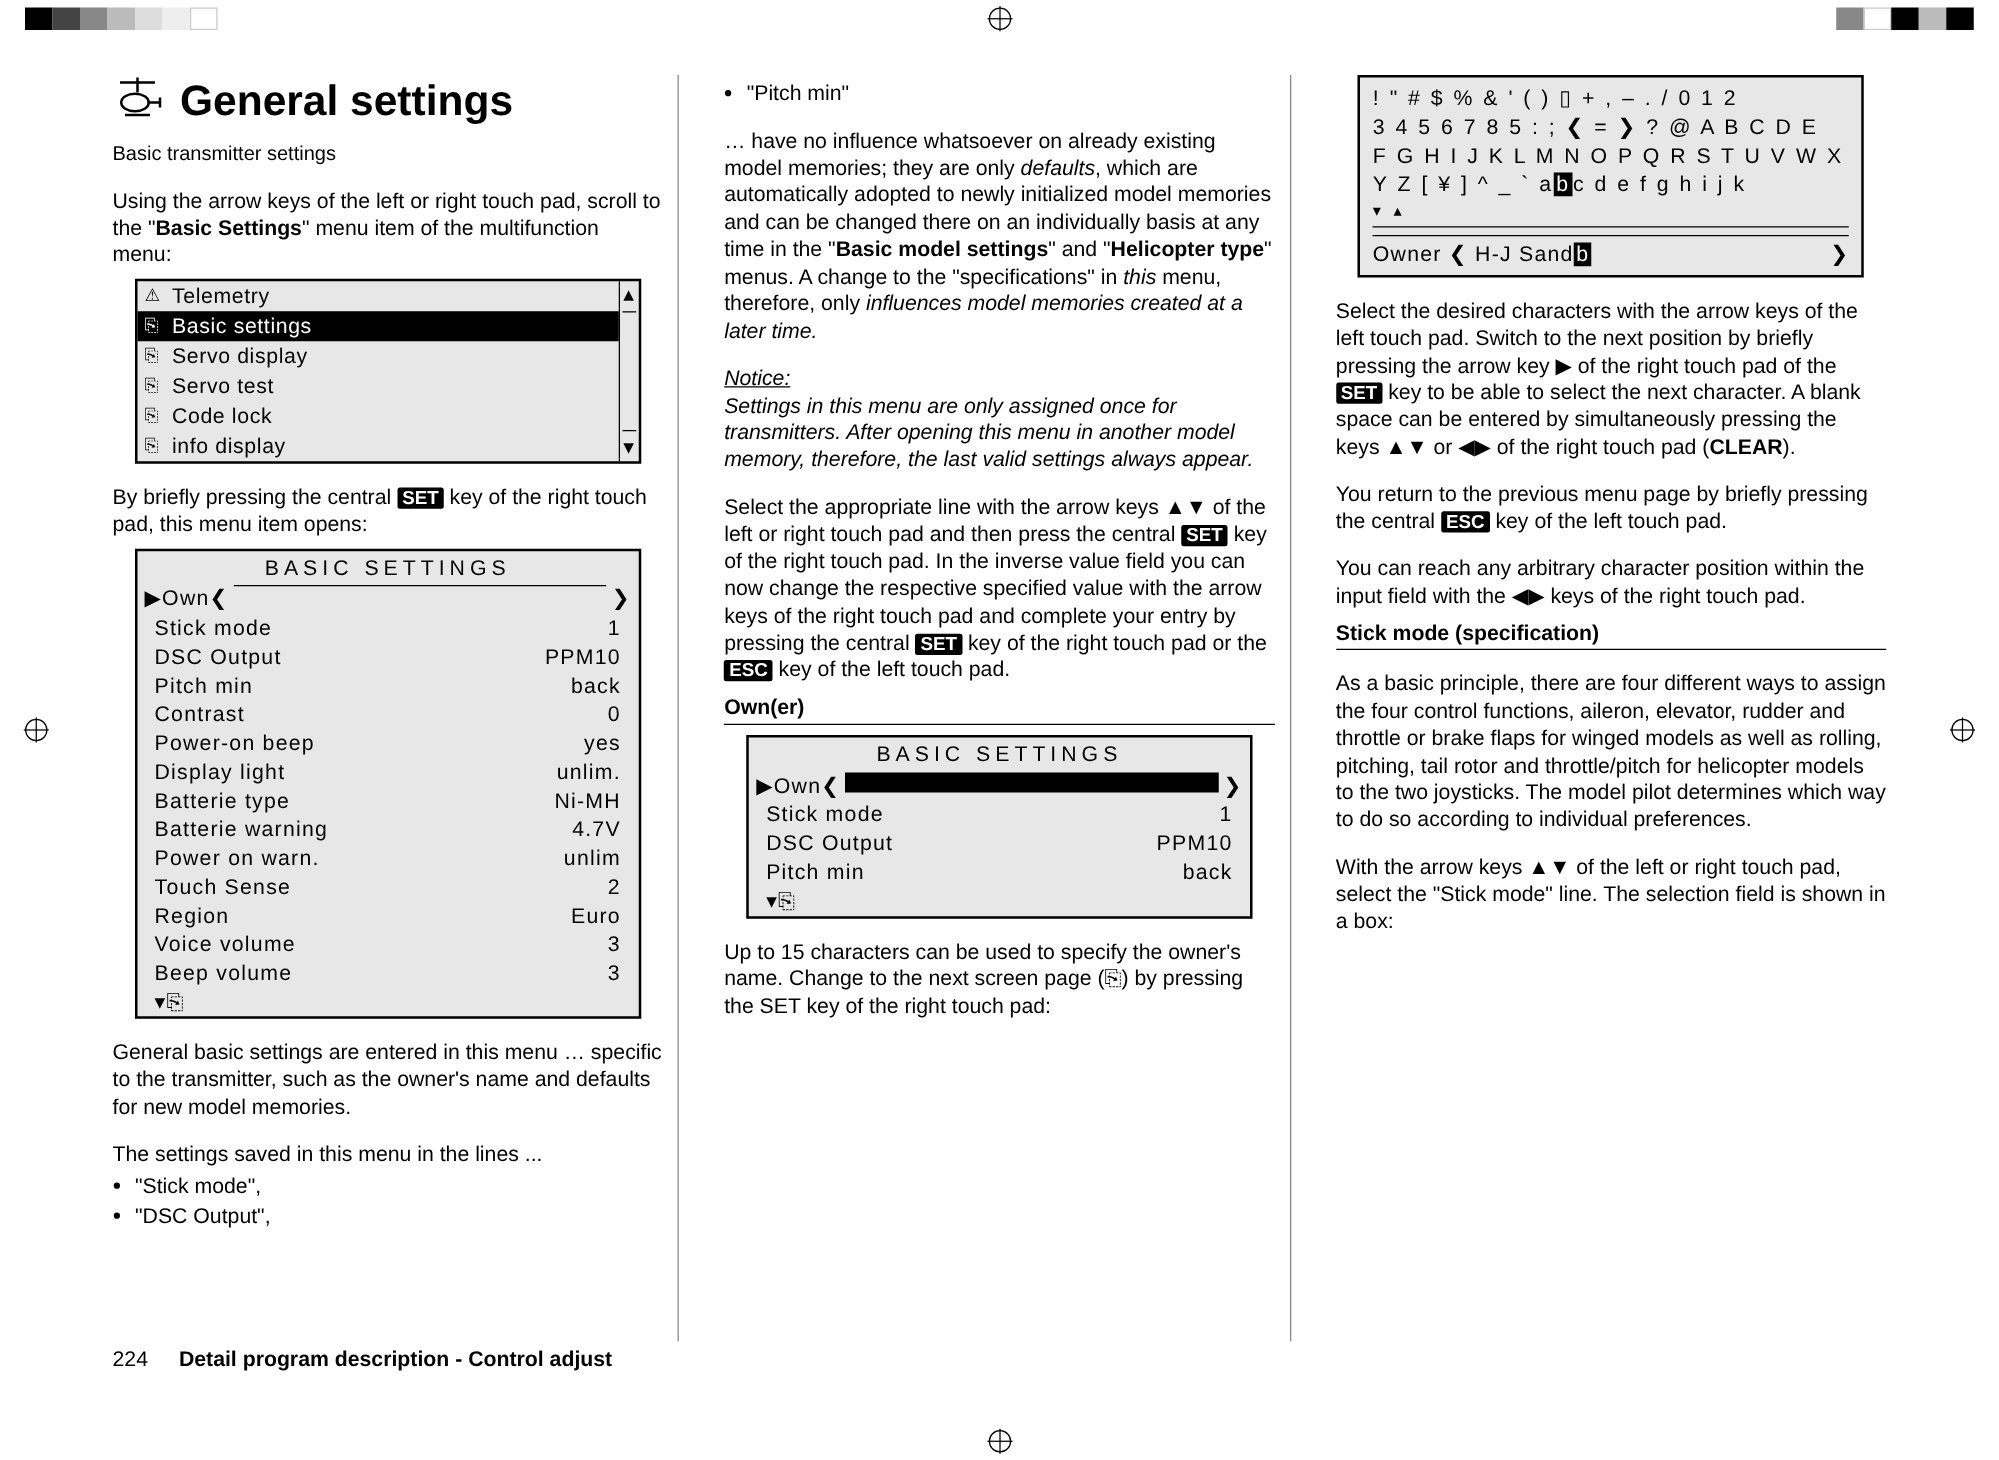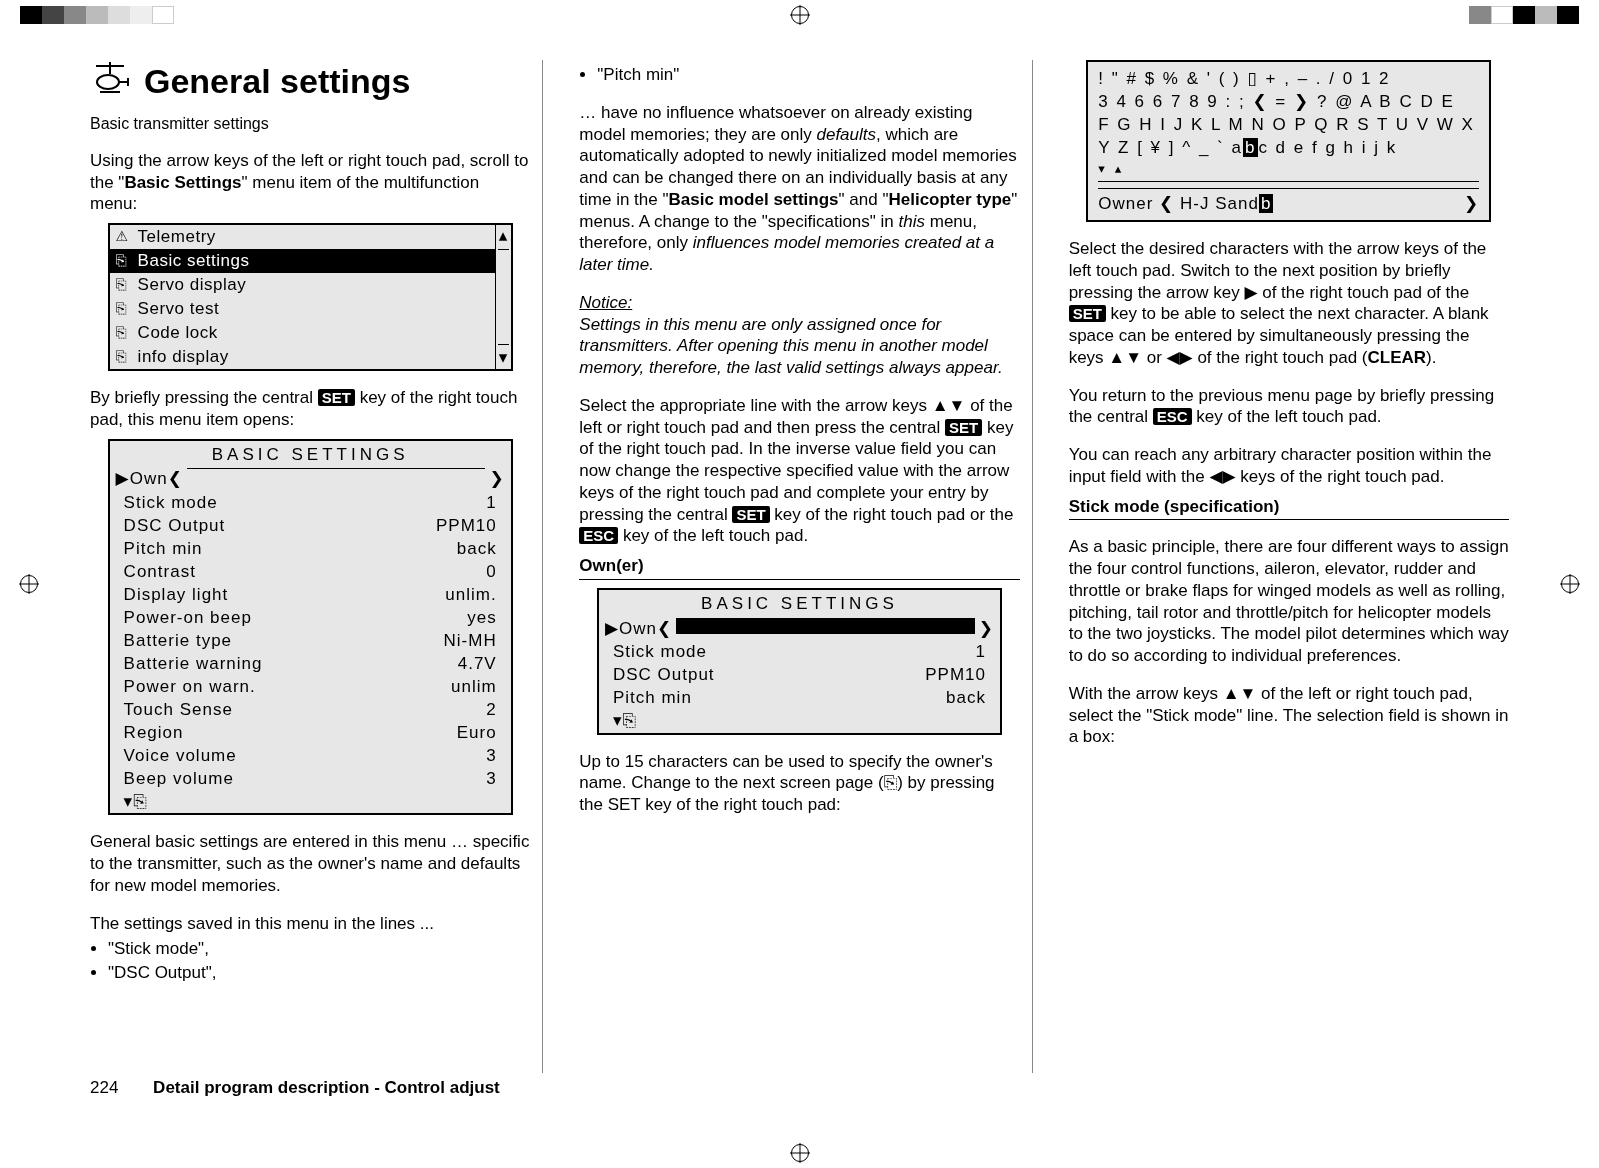--- a/index.html
+++ b/index.html
@@ -107,21 +107,21 @@
   .charmap .hl { background:#000; color:#fff; padding:0 2px;}
   .owner-line { display:flex; justify-content:space-between; border-top:1px solid #000; margin-top:6px; padding-top:4px; letter-spacing:1px;}
   .charmap .divider { border-top:1px solid #000; margin-top:4px;}
   .arrows { font-size:13px; letter-spacing:10px;}
 
   .footer {
     position: absolute;
     bottom: 70px; left: 90px;
     font-size: 17px;
   }
-  .footer .pn { display:inline-block; margin-right:30px;text-align:right;}
+  .footer .pn { display:inline-block; margin-right:20px;text-align:right;}
 </style>
 </head>
 <body>
 
 <div class="color-bar-tl">
   <span style="background:#000"></span>
     <span style="background:#444"></span>
     <span style="background:#888"></span>
     <span style="background:#bbb"></span>
     <span style="background:#ddd"></span>
@@ -225,26 +225,26 @@
           </div>
           <div class="srow">
             <span class="lab">Pitch min</span>
             <span class="val">back</span>
           </div>
           <div class="srow">
             <span class="lab">Contrast</span>
             <span class="val">0</span>
           </div>
           <div class="srow">
+            <span class="lab">Power-on beep</span>
+            <span class="val">yes</span>
+          </div>
+          <div class="srow">
             <span class="lab">Display light</span>
             <span class="val">unlim.</span>
-          </div>
-          <div class="srow">
-            <span class="lab">Power-on beep</span>
-            <span class="val">yes</span>
           </div>
           <div class="srow">
             <span class="lab">Batterie type</span>
             <span class="val">Ni-MH</span>
           </div>
           <div class="srow">
             <span class="lab">Batterie warning</span>
             <span class="val">4.7V</span>
           </div>
           <div class="srow">
@@ -327,21 +327,21 @@
         </div>
     </div>
 
     <p>Up to 15 characters can be used to specify the owner's name. Change to the next screen page (⎘) by pressing the SET key of the right touch pad:</p>
   </div>
 
   <div class="col">
     <div class="charmap">
       <div id="charmap-lines">
           <div> ! " # $ % &amp; ' ( ) ▯ + , – . / 0 1 2</div>
-          <div>3 4 6 6 7 8 9 : ; ❮ = ❯ ? @ A B C D E</div>
+          <div>3 4 5 6 7 8 5 : ; ❮ = ❯ ? @ A B C D E</div>
           <div>F G H I J K L M N O P Q R S T U V W X</div>
         </div>
       <div>
         <span>Y Z [ ¥ ] ^ _ ` a</span><span class="hl">b</span><span>c d e f g h i j k</span>
       </div>
       <div class="arrows">▾▴</div>
       <div class="divider"></div>
       <div class="owner-line">
         <span><span>Owner</span> ❮ <span>H-J Sand</span><span class="hl">b</span></span>
         <span>❯</span>

